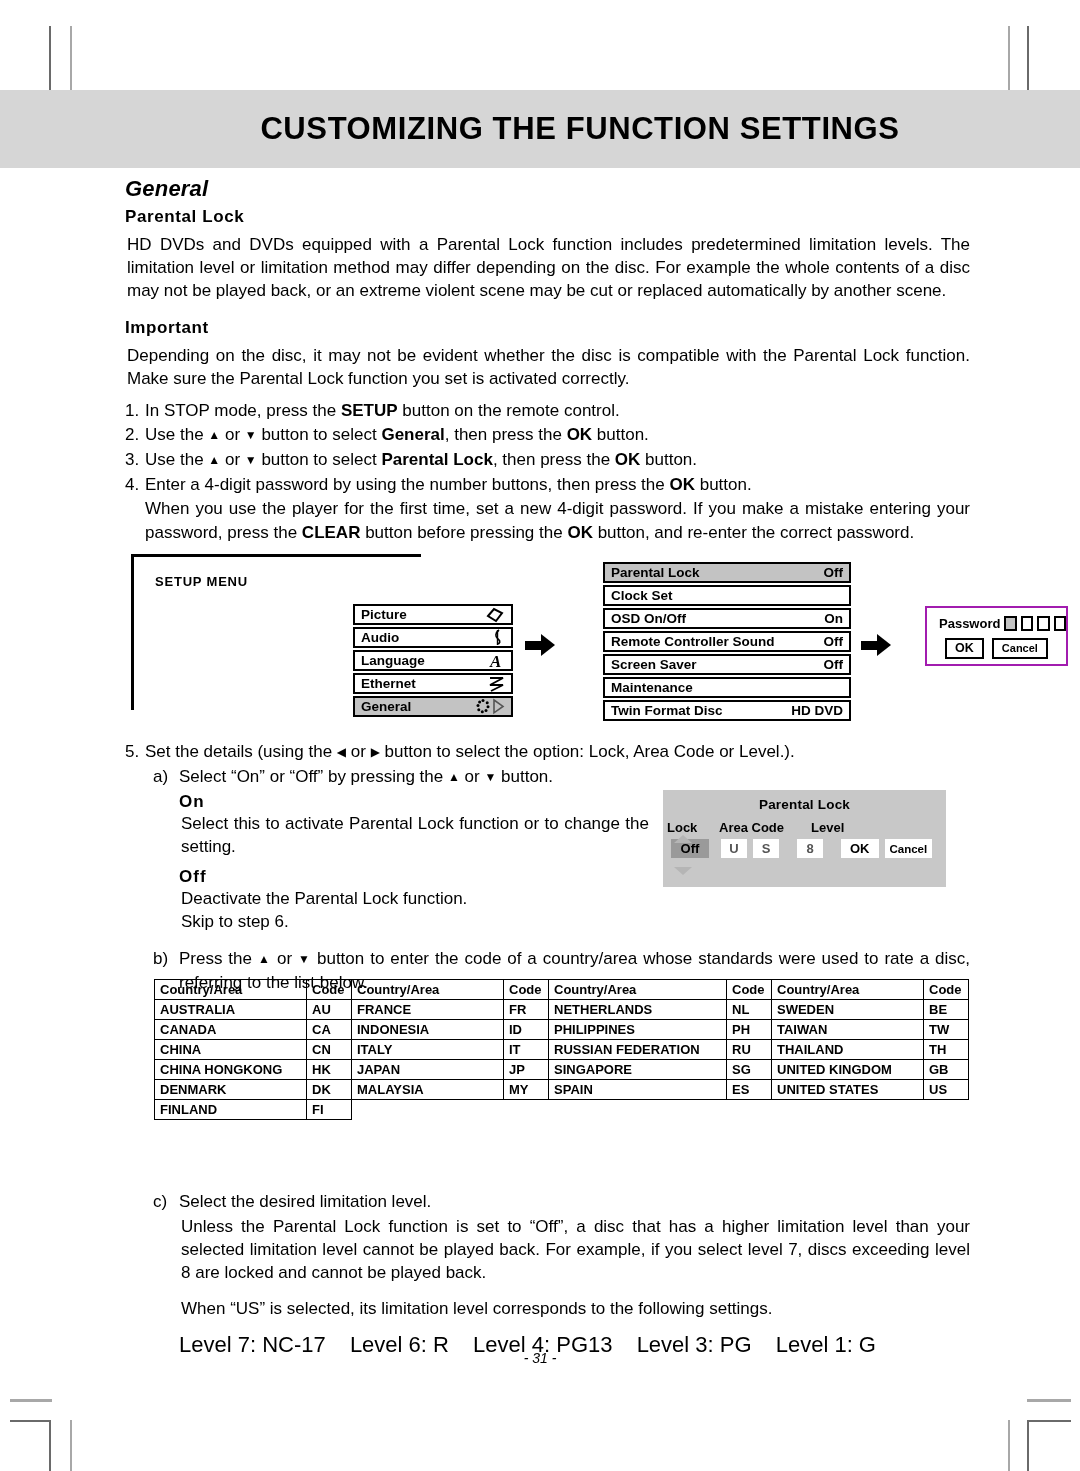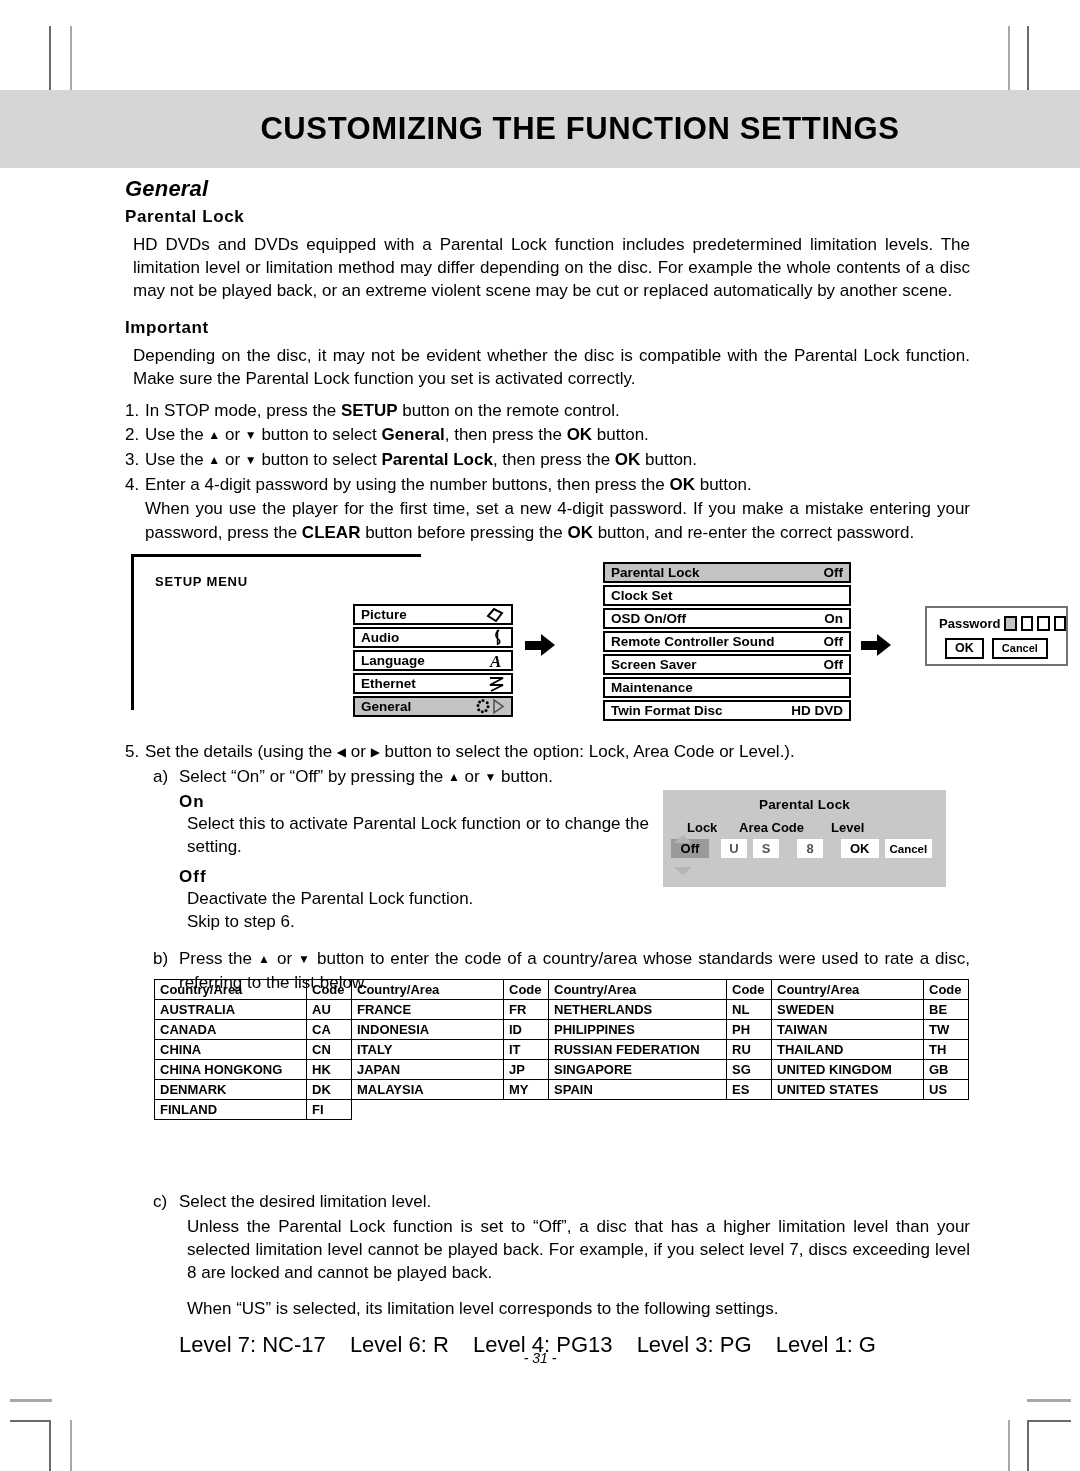--- a/index.html
+++ b/index.html
@@ -58,21 +58,21 @@
   }
   h3.sub {
     font-size: 17px;
     font-weight: bold;
     margin: 0 0 6px 0;
     letter-spacing: 0.6px;
   }
   p.body {
     font-size: 17px;
     line-height: 1.36;
-    margin: 0 0 5px 8px;
+    margin: 0 0 5px 2px;
     text-align: justify;
   }
   p.body.nojust { text-align: left; }
 
   .steps { margin-top: 8px; }
   .step {
     display: flex;
     font-size: 17px;
     line-height: 1.40;
     margin-bottom: 1px;
@@ -144,21 +144,21 @@
     border-bottom: 11px solid transparent;
     border-left: 14px solid #000;
   }
   #arrow1 { left: 400px; top: 86px; }
   #arrow2 { left: 736px; top: 86px; }
 
   .pw-box {
     position: absolute;
     left: 800px; top: 58px;
     width: 143px; height: 60px;
-    border: 2px solid #737373;
+    border: 2px solid #a21caf;
     background: #fff;
     box-sizing: border-box;
   }
   .pw-row {
     display: flex; align-items: center;
     margin: 8px 0 0 12px;
     font-size: 13px; font-weight: bold;
   }
   .pw-cell {
     width: 14px; height: 15px;
@@ -185,21 +185,21 @@
     left: 663px; top: 790px;
     width: 283px; height: 97px;
     background: #c8c8c8;
   }
   .osd-title {
     text-align: center; font-size: 13.5px; font-weight: bold;
     padding-top: 7px; letter-spacing: 0.2px;
   }
   .osd-heads {
     display: flex; font-size: 13px; font-weight: bold;
-    margin-top: 8px; padding-left: 24px;
+    margin-top: 8px; padding-left: 4px;
   }
   .osd-heads span { display: inline-block; }
   .osd-fields {
     display: flex; align-items: center;
     margin-top: 4px; padding-left: 8px; gap: 6px;
   }
   .fld {
     background: #fff; color: #555;
     font-size: 13px; font-weight: bold;
     width: 26px; height: 19px;

